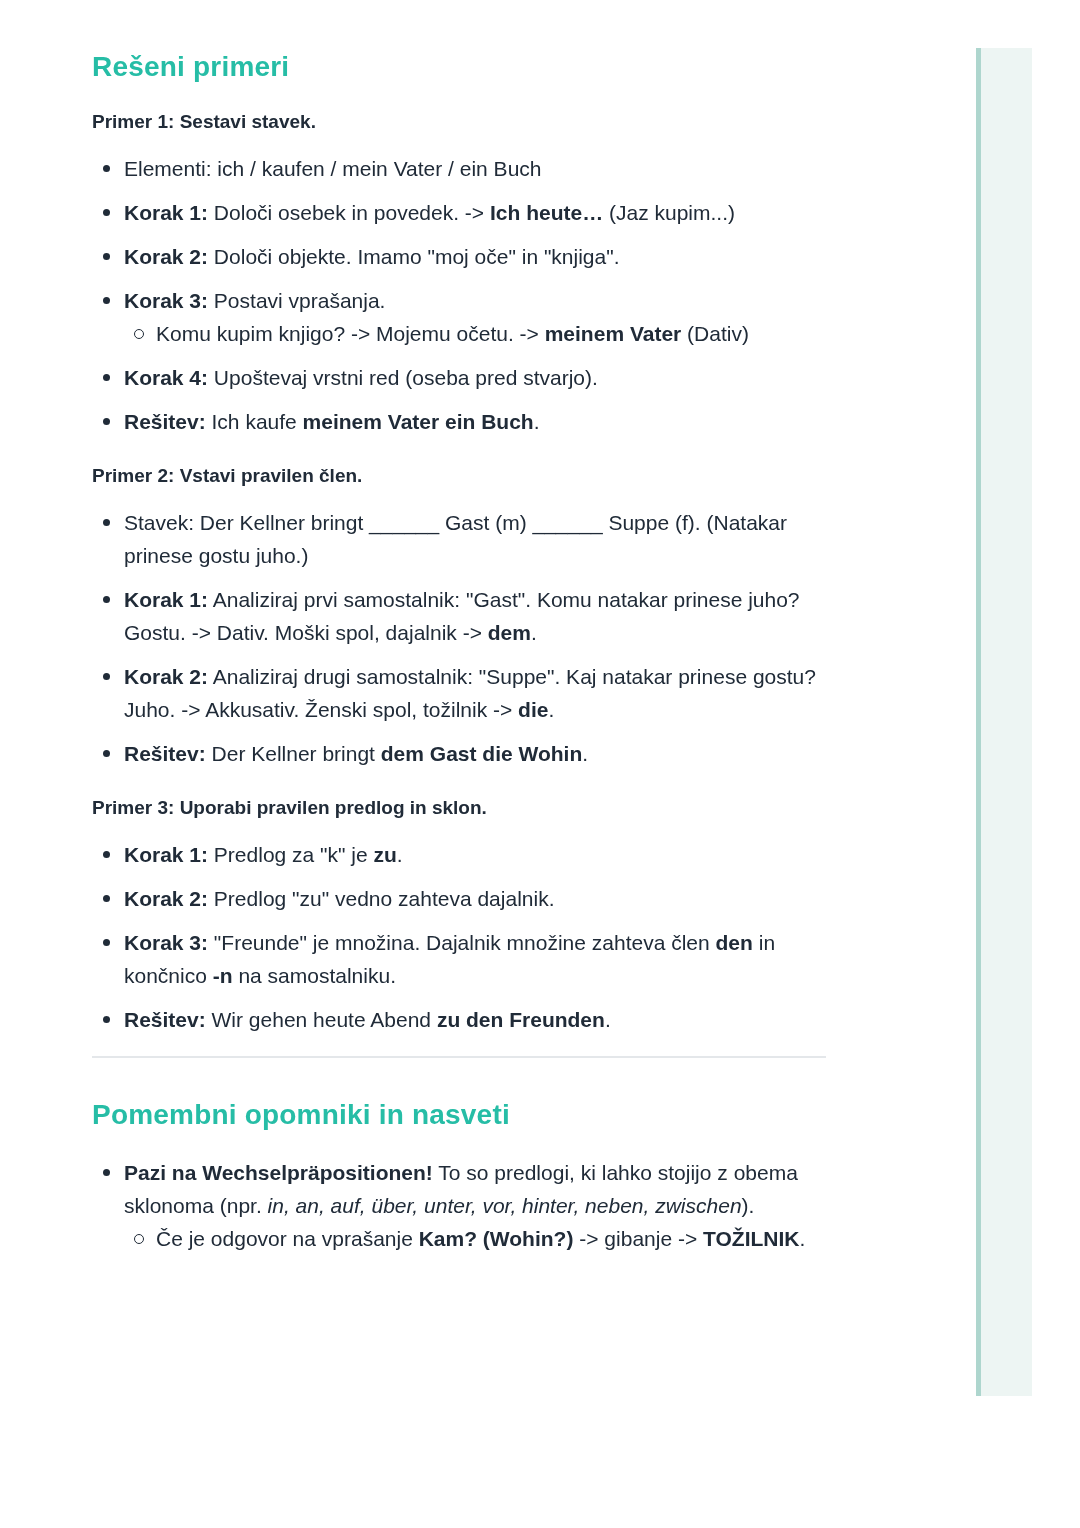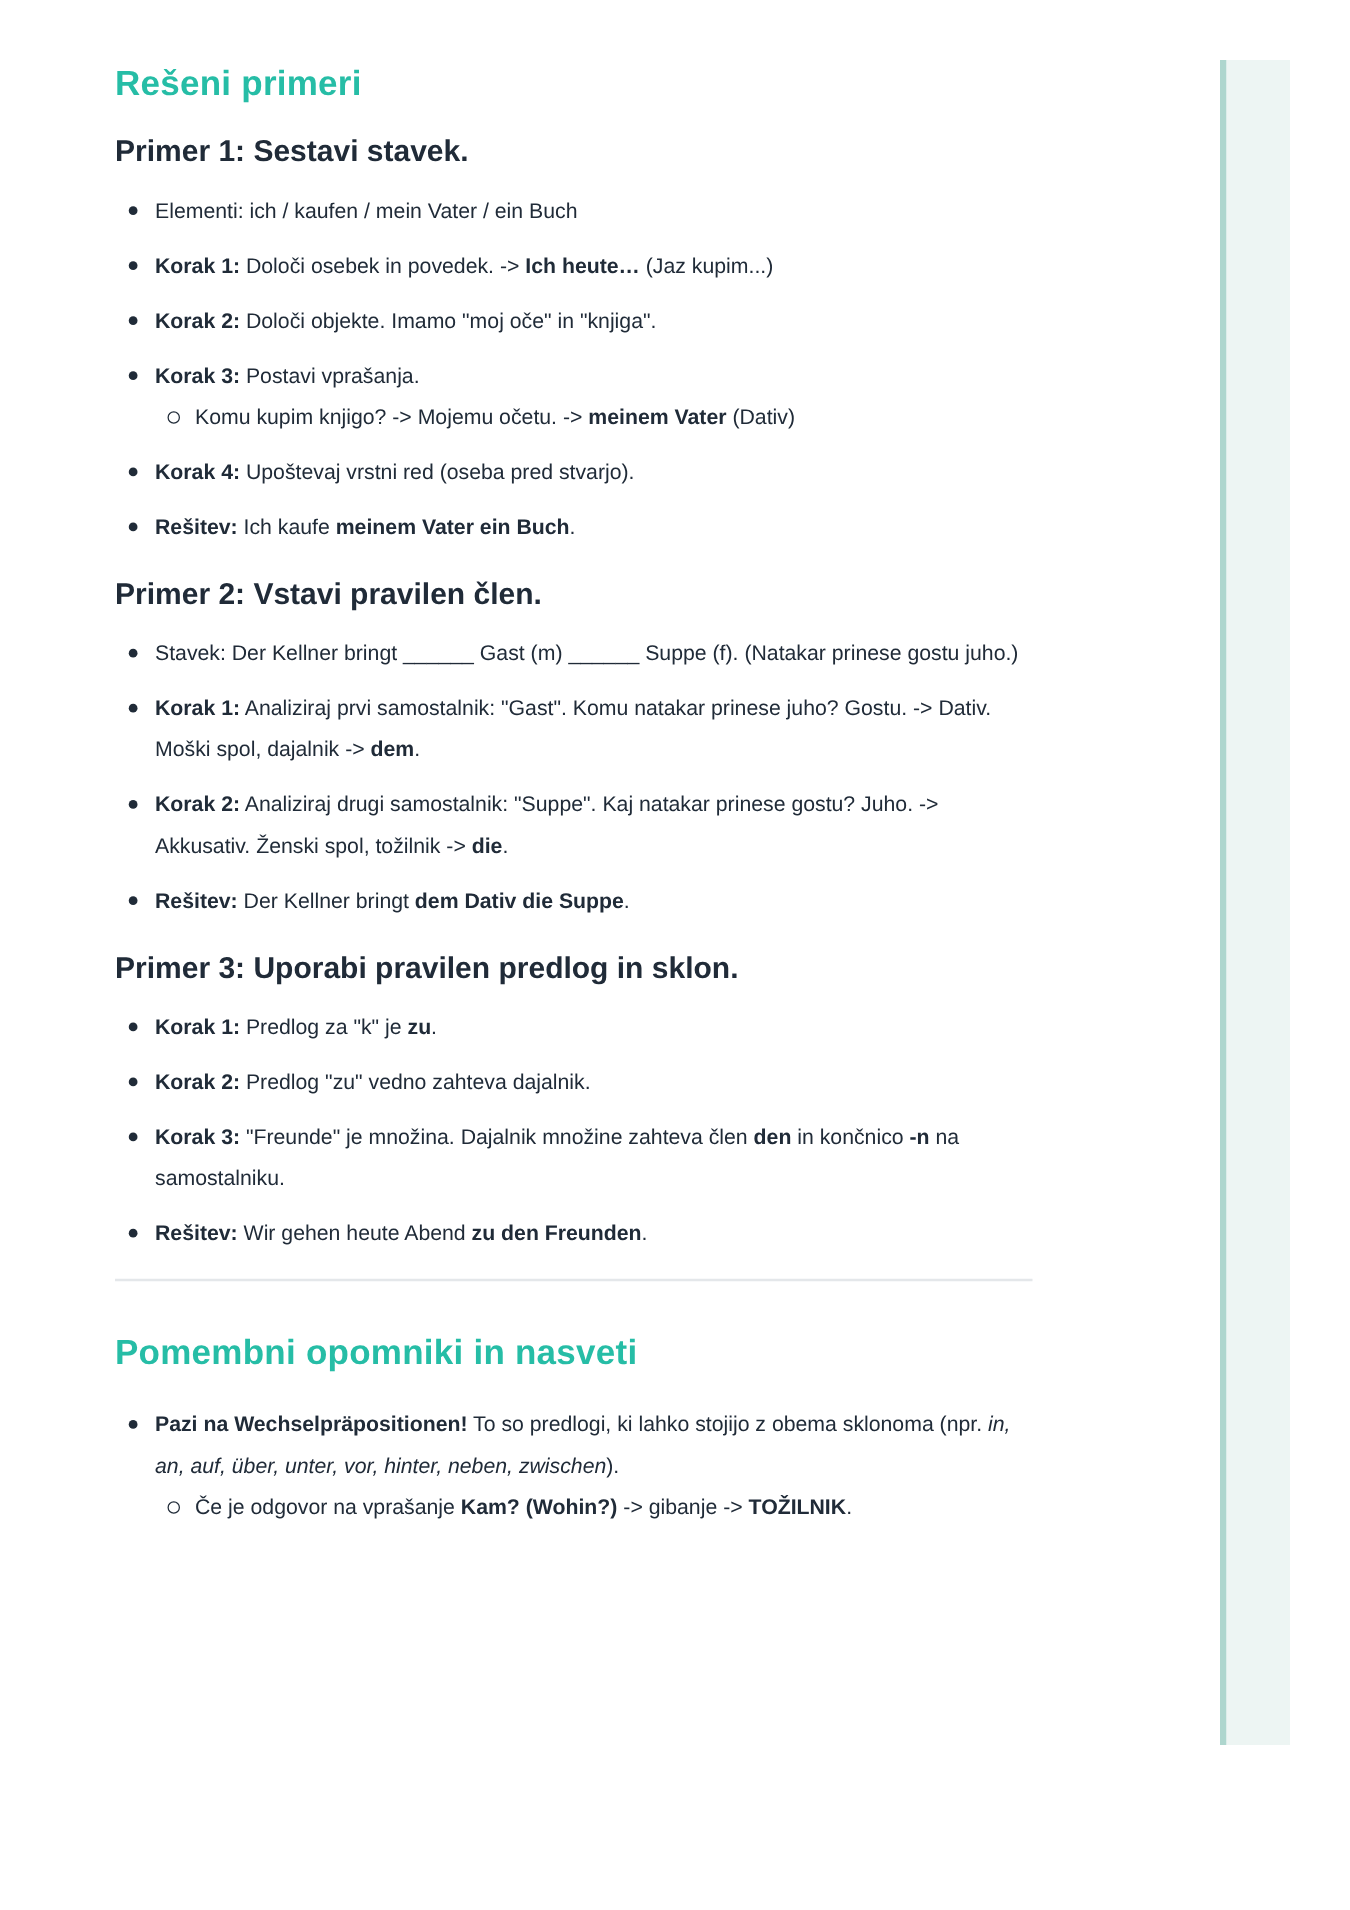--- a/index.html
+++ b/index.html
@@ -23,24 +23,24 @@
   }
   .content{
     position:absolute; left:92px; top:0; width:734px; padding-top:50px;
   }
   h1{
     color:var(--accent); font-size:28px; line-height:34px;
     font-weight:700; margin:0 0 20px 0; letter-spacing:0.2px;
   }
   h1.second{ margin-top:40px; margin-bottom:24px; }
   h2{
-    font-size:24px; line-height:24px; font-weight:700;
+    font-size:19px; line-height:24px; font-weight:700;
     margin:26px 0 18px 0; color:var(--text);
   }
-  ul{ list-style:none; font-size:17px; line-height:33px; }
+  ul{ list-style:none; font-size:21px; line-height:33px; }
   ul.lvl1{ padding-left:32px; }
   ul.lvl2{ padding-left:32px; margin-top:0; }
   ul.lvl3{ padding-left:34px; margin-top:0; }
   li{ position:relative; margin-bottom:11px; }
   ul.lvl1 > li::before{
     content:""; position:absolute; left:-21px; top:13px;
     width:7px; height:7px; border-radius:50%; background:var(--text);
   }
   ul.lvl2 > li::before, ul.lvl3 > li::before{
     content:""; position:absolute; left:-22px; top:12px;
@@ -81,21 +81,21 @@
       </li>
       <li><b>Korak 4:</b><span> Upoštevaj vrstni red (oseba pred stvarjo).</span></li>
       <li><b>Rešitev:</b><span> Ich kaufe </span><b>meinem Vater ein Buch</b><span>.</span></li>
     </ul>
 
     <h2>Primer 2: Vstavi pravilen člen.</h2>
     <ul class="lvl1">
       <li><span>Stavek: Der Kellner bringt ______ Gast (m) ______ Suppe (f). (Natakar prinese gostu juho.)</span></li>
       <li><b>Korak 1:</b><span> Analiziraj prvi samostalnik: "Gast". Komu natakar prinese juho? Gostu. -&gt; Dativ. Moški spol, dajalnik -&gt; </span><b>dem</b><span>.</span></li>
       <li><b>Korak 2:</b><span> Analiziraj drugi samostalnik: "Suppe". Kaj natakar prinese gostu? Juho. -&gt; Akkusativ. Ženski spol, tožilnik -&gt; </span><b>die</b><span>.</span></li>
-      <li><b>Rešitev:</b><span> Der Kellner bringt </span><b>dem Dativ die Suppe</b><span>.</span></li>
+      <li><b>Rešitev:</b><span> Der Kellner bringt </span><b>dem Gast die Wohin</b><span>.</span></li>
     </ul>
 
     <h2>Primer 3: Uporabi pravilen predlog in sklon.</h2>
     <ul class="lvl1">
       <li><b>Korak 1:</b><span> Predlog za "k" je </span><b>zu</b><span>.</span></li>
       <li><b>Korak 2:</b><span> Predlog "zu" vedno zahteva dajalnik.</span></li>
       <li><b>Korak 3:</b><span> "Freunde" je množina. Dajalnik množine zahteva člen </span><b>den</b><span> in končnico </span><b>-n</b><span> na samostalniku.</span></li>
       <li><b>Rešitev:</b><span> Wir gehen heute Abend </span><b>zu den Freunden</b><span>.</span></li>
     </ul>
 

